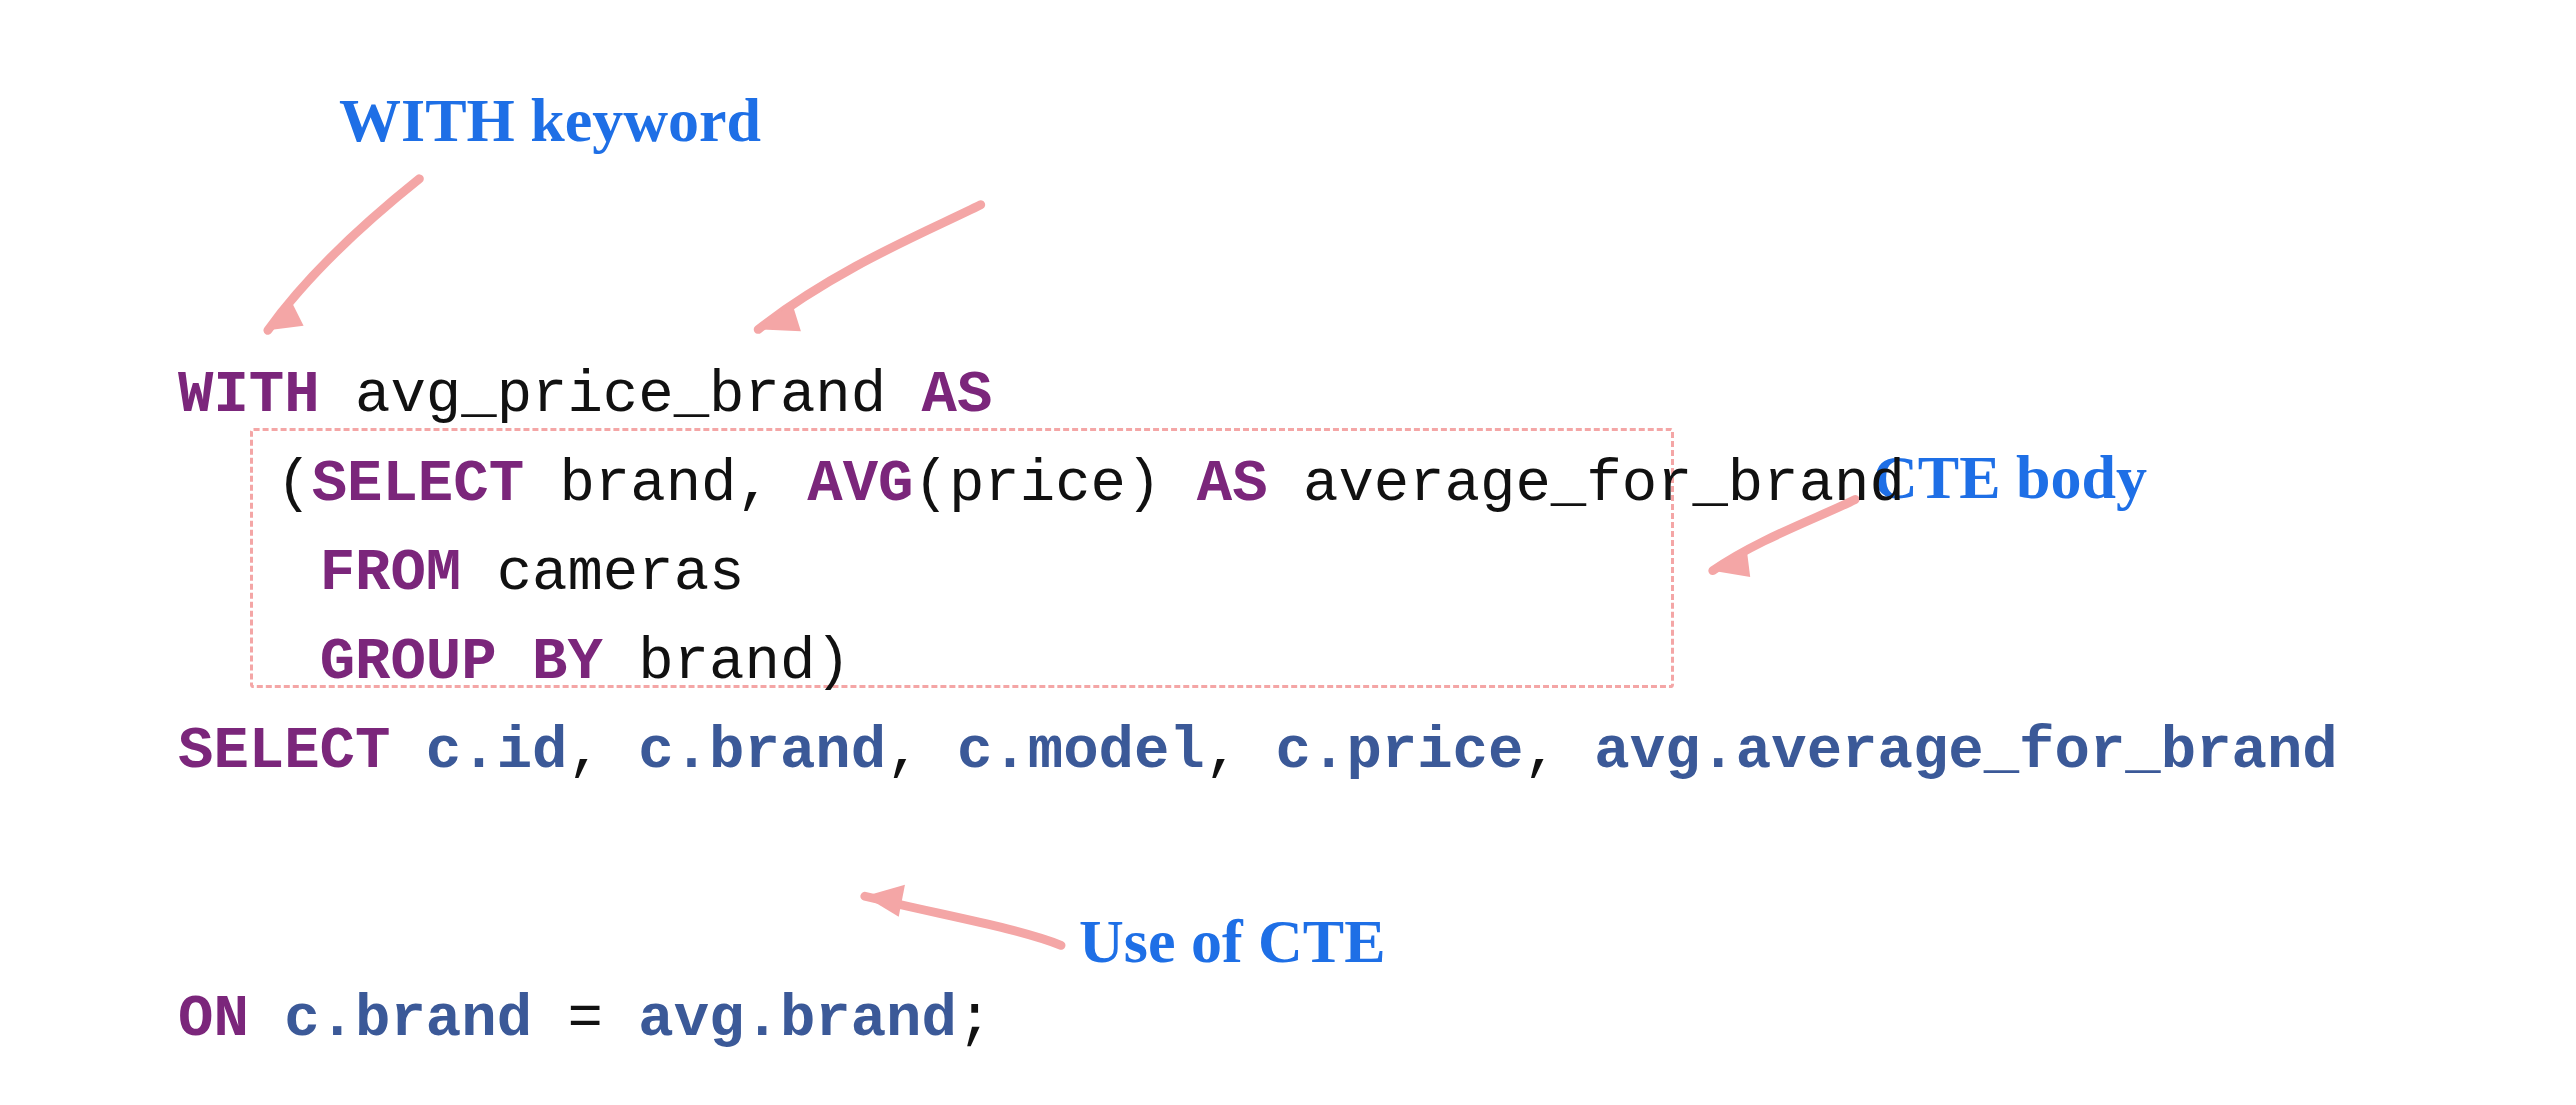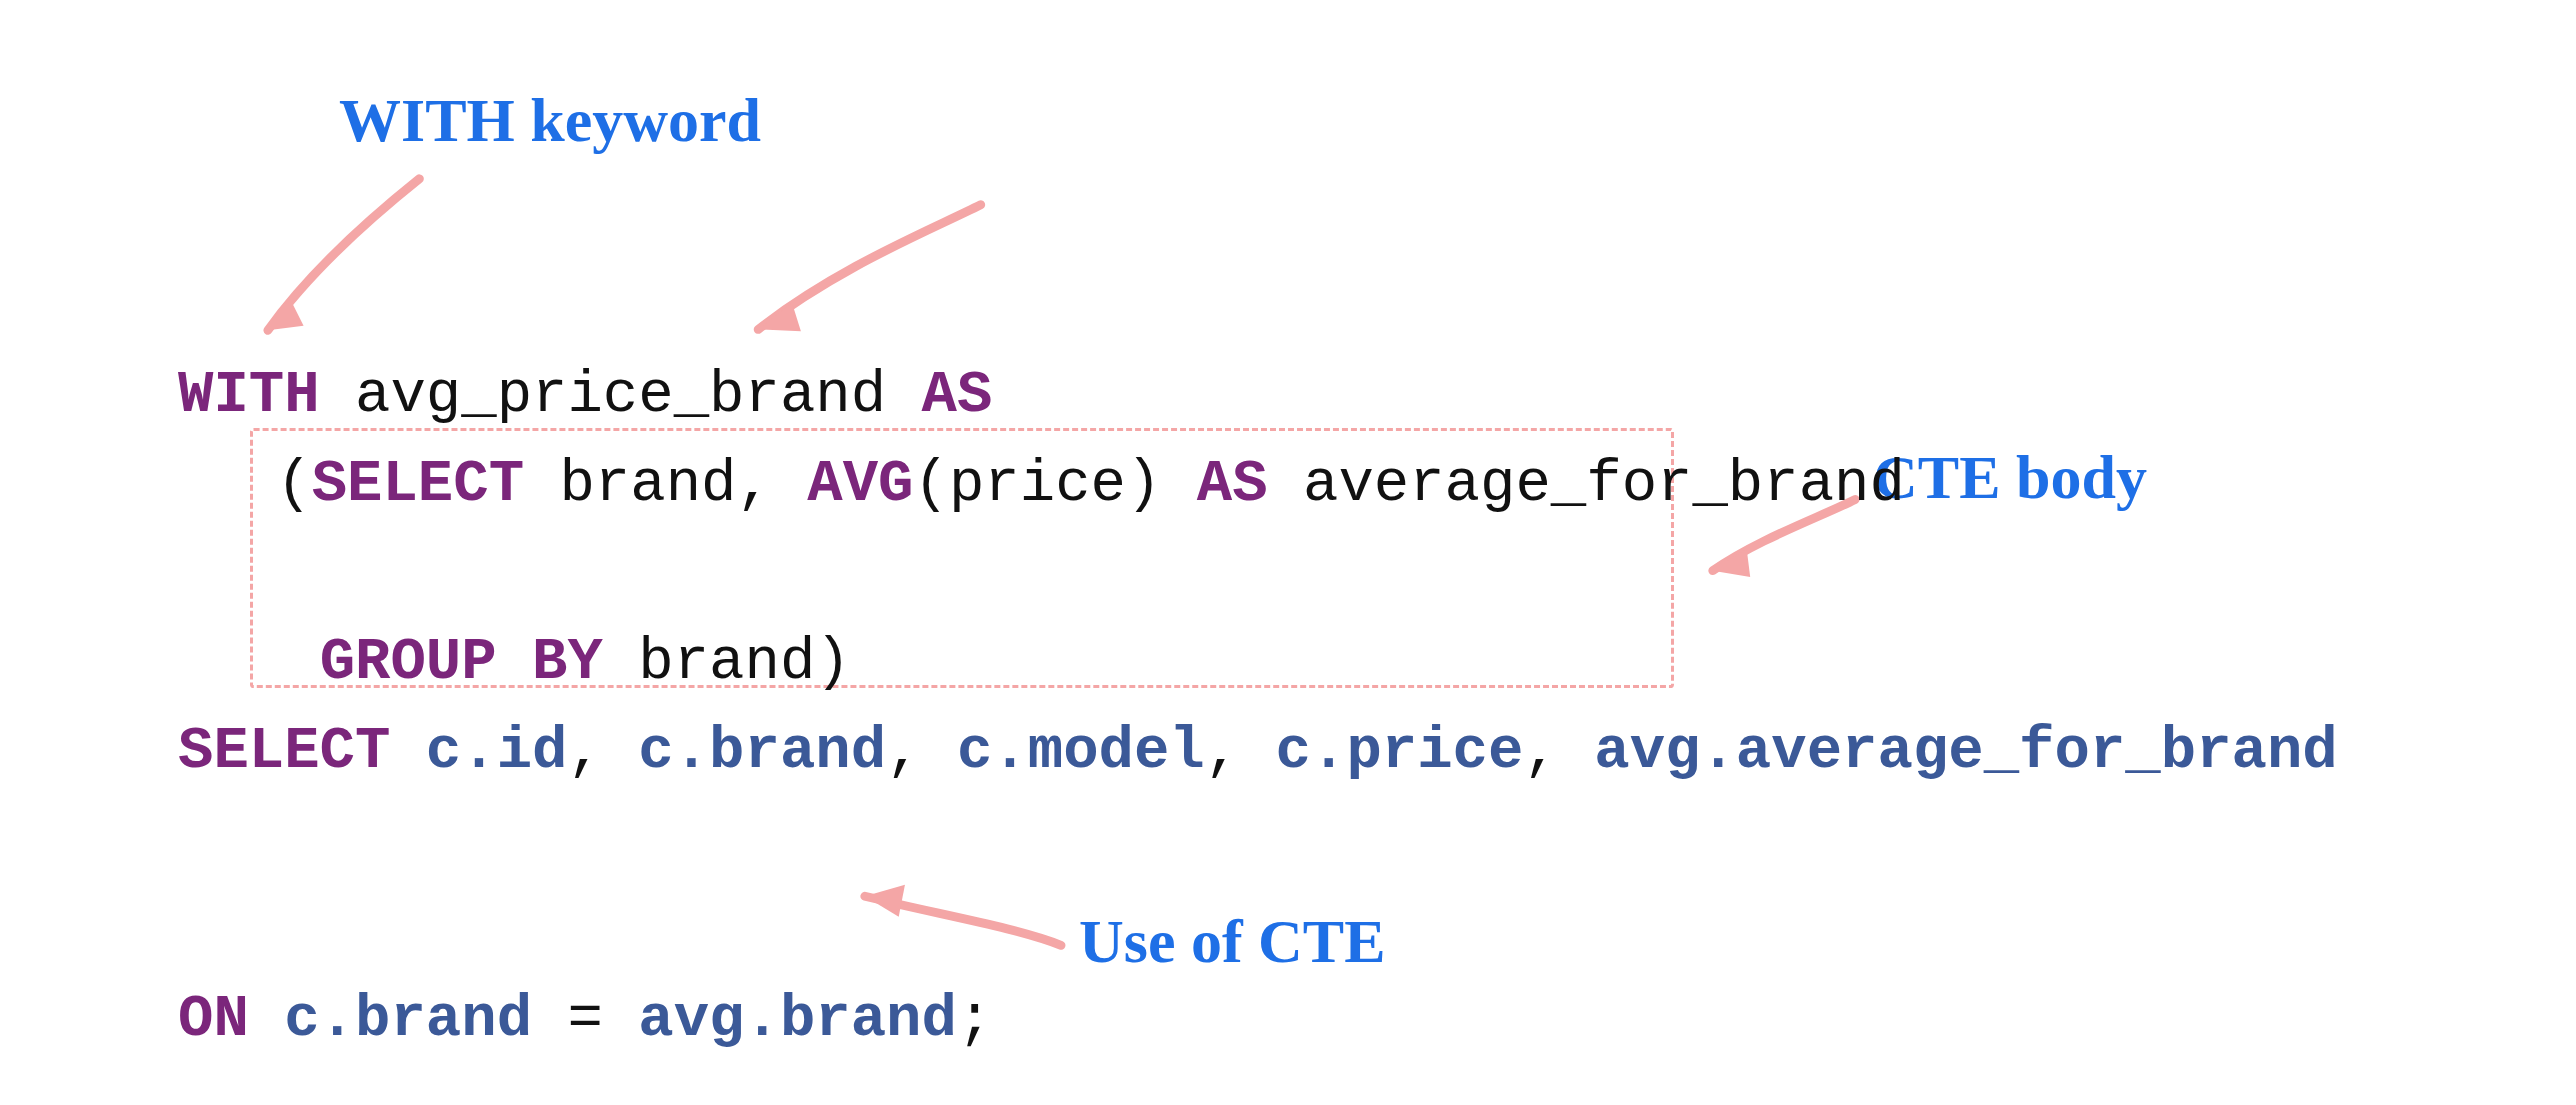--- a/index.html
+++ b/index.html
@@ -86,20 +86,21 @@
     <path class="arrow-path" d="M250,80 C200,60 110,45 30,25"></path>
     <polygon class="arrow-head" points="30,25 75,12 68,48"></polygon>
   </svg>
 
   <div class="dashed-box" style="left:250px; top:428px; width:1418px; height:254px;"></div>
 
   <div class="code-line" style="left:178px; top:366px;"><span class="kw">WITH </span><span class="plain">avg_price_brand </span><span class="kw">AS</span></div>
 
   <div class="code-line" style="left:170px; top:455px;font-family:Liberation Mono, monospace;"><span class="plain">   (</span><span class="kw">SELECT </span><span class="plain">brand, </span><span class="fn">AVG</span><span class="plain">(price) </span><span class="kw">AS </span><span class="plain">average_for_brand</span></div>
 
+  <div class="code-line" style="left:178px; top:544px;"><span class="plain">    </span><span class="kw">FROM </span><span class="plain">cameras</span></div>
 
   <div class="code-line" style="left:178px; top:633px;"><span class="plain">    </span><span class="kw">GROUP </span><span class="kw">BY </span><span class="plain">brand)</span></div>
 
   <div class="code-line" style="left:178px; top:722px;"><span class="kw">SELECT </span><span class="tbl">c.id</span><span class="plain">, </span><span class="tbl">c.brand</span><span class="plain">, </span><span class="tbl">c.model</span><span class="plain">, </span><span class="tbl">c.price</span><span class="plain">, </span><span class="tbl">avg.average_for_brand</span></div>
 
 
 
   <div class="code-line" style="left:178px; top:990px;"><span class="kw">ON </span><span class="tbl">c.brand </span><span class="plain">= </span><span class="tbl">avg.brand</span><span class="plain">;</span></div>
 
 </div>

